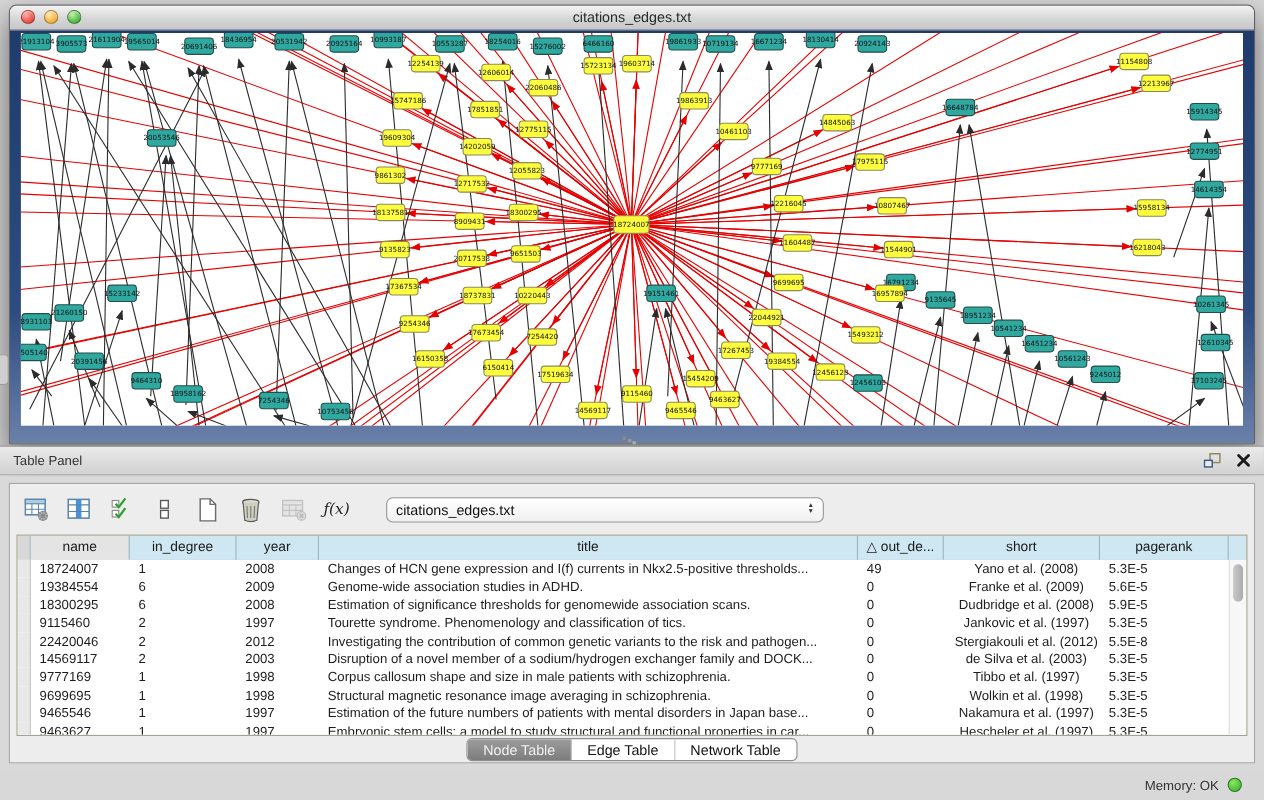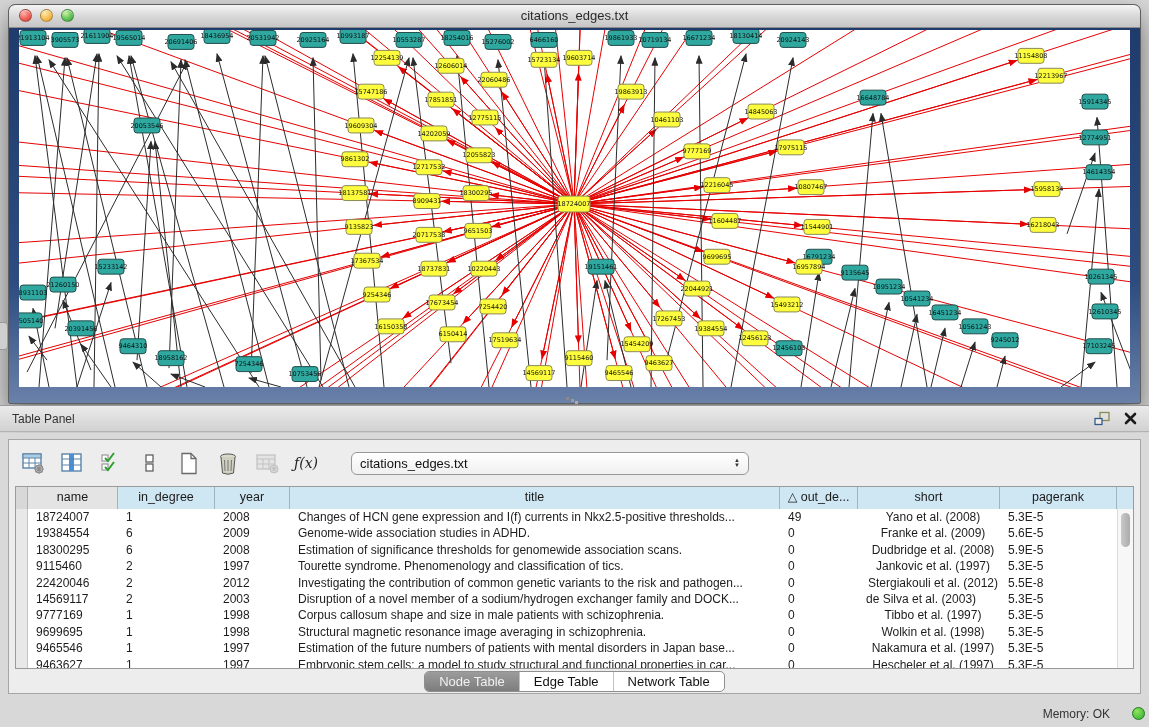--- a/index.html
+++ b/index.html
@@ -77,21 +77,21 @@
   .cell.gutter{width:12px;padding:0;background:#e8e8e8;border-right:1px solid #c4c4c4;}
   .v-scroll{position:absolute;right:0;top:0;bottom:0;width:15px;background:#f7f7f7;border-left:1px solid #ddd;}
   .v-thumb{position:absolute;left:3px;top:4px;width:9px;height:34px;border-radius:5px;background:linear-gradient(90deg,#c9c9c9,#ababab);}
   
   .tabs-bar{position:absolute;left:0;right:0;bottom:0;height:24px;display:flex;align-items:center;justify-content:center;}
   .tab-group{display:inline-flex;border:1px solid #8f8f8f;border-radius:5px;overflow:hidden;background:#fff;font-size:13px;}
   .tab{padding:2px 14px;color:#111;}
   .tab + .tab{border-left:1px solid #c2c2c2;}
   .tab.selected{background:linear-gradient(#9c9c9c,#7d7d7d);color:#f1f1f1;border-left:none;}
   
-  #status-bar{position:absolute;left:0;right:0;bottom:0;height:27px;display:flex;align-items:center;justify-content:flex-end;gap:22px;padding-right:4px;box-sizing:border-box;font-size:12px;color:#333;}
+  #status-bar{position:absolute;left:0;right:0;bottom:0;height:27px;display:flex;align-items:center;justify-content:flex-end;gap:8px;padding-right:20px;box-sizing:border-box;font-size:12px;color:#333;}
   .mem-dot{width:13px;height:13px;border-radius:50%;background:radial-gradient(circle at 35% 30%,#8fe55f,#2fae2f);border:1px solid #1d7a1d;box-sizing:border-box;}
 </style>
 </head>
 <body>
 
 <div id="app-window">
   <div class="titlebar">
     <div class="traffic">
       <div class="tl red"></div>
       <div class="tl yellow"></div>
@@ -849,21 +849,21 @@
             <div class="cell" style="width: 142px; text-align: center;">Stergiakouli et al. (2012)</div>
             <div class="cell" style="width: 117px;">5.5E-8</div>
           </div>
           <div class="trow">
             <div class="cell gutter"></div>
             <div class="cell" style="width: 90px;">14569117</div>
             <div class="cell" style="width: 97px;">2</div>
             <div class="cell" style="width: 75px;">2003</div>
             <div class="cell" style="width: 490px;">Disruption of a novel member of a sodium/hydrogen exchanger family and DOCK...</div>
             <div class="cell" style="width: 78px;">0</div>
-            <div class="cell" style="width: 142px; text-align: left;">de Silva et al. (2003)</div>
+            <div class="cell" style="width: 142px; text-align: center;">de Silva et al. (2003)</div>
             <div class="cell" style="width: 117px;">5.3E-5</div>
           </div>
           <div class="trow">
             <div class="cell gutter"></div>
             <div class="cell" style="width: 90px;">9777169</div>
             <div class="cell" style="width: 97px;">1</div>
             <div class="cell" style="width: 75px;">1998</div>
             <div class="cell" style="width: 490px;">Corpus callosum shape and size in male patients with schizophrenia.</div>
             <div class="cell" style="width: 78px;">0</div>
             <div class="cell" style="width: 142px; text-align: center;">Tibbo et al. (1997)</div>

